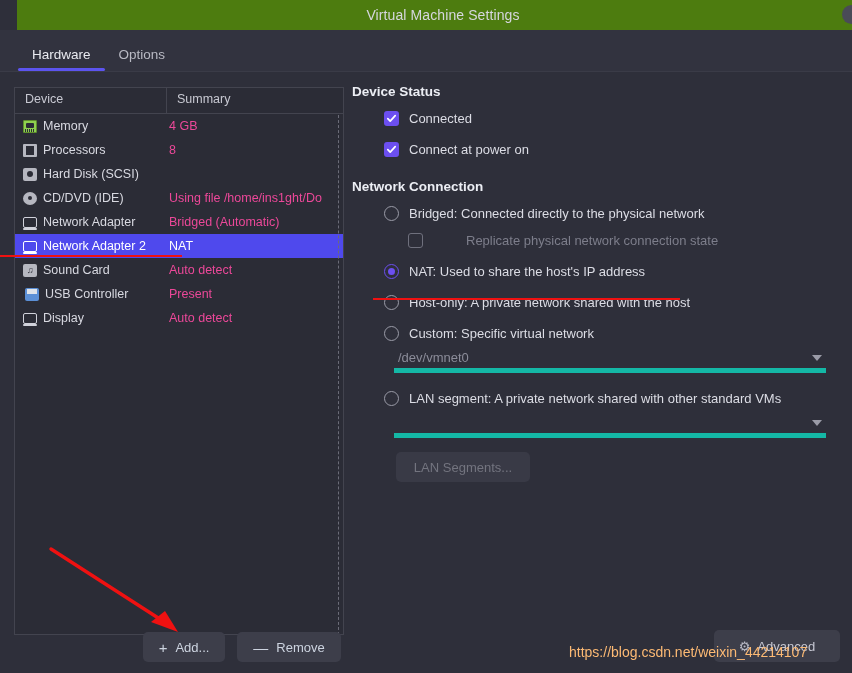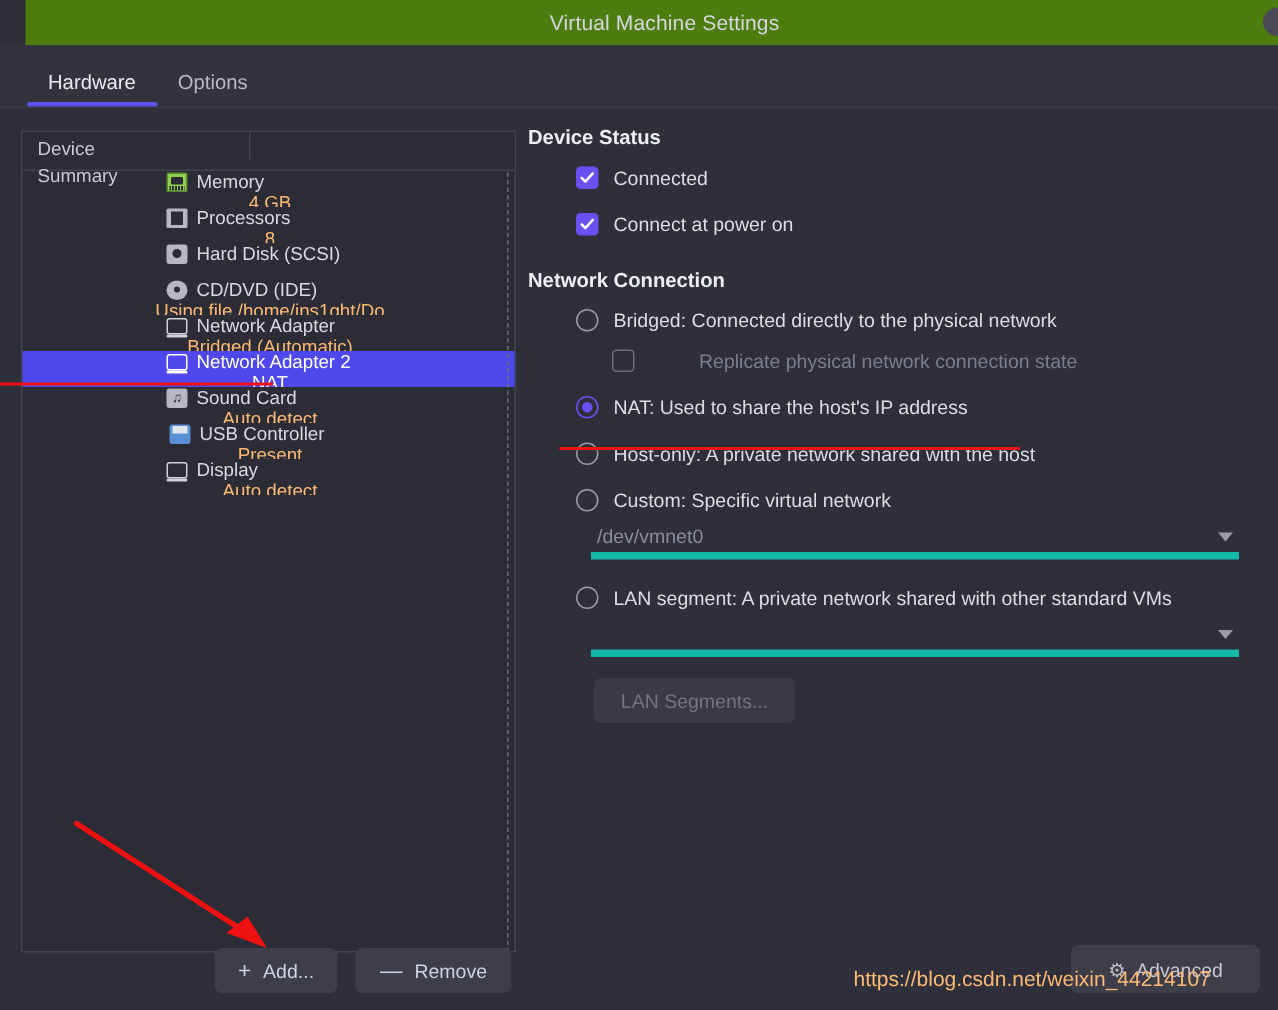--- a/index.html
+++ b/index.html
@@ -72,51 +72,49 @@
   .devlist {
     position: absolute; left: 14px; top: 15px;
     width: 330px; height: 548px;
     background: #2b2c36;
     border: 1px solid #43444f;
   }
   .devlist-head {
     display: flex; height: 26px;
     border-bottom: 1px solid #43444f;
     background: #2b2c36;
-    flex-direction: column;
   }
   .devlist-head div {
     font-size: 12.5px;
     color: #c8c9d2;
     padding: 4px 0 0 10px;
   }
   .col-dev  { width: 152px; border-right: 1px solid #43444f; }
   .col-sum  { flex: 1; }
   .devrow {
     display: flex; align-items: center;
     height: 24px;
     position: relative;
-    flex-direction: column;
   }
   .devrow.selected { background: #4f49ed; }
   .devrow .dname {
     width: 152px;
     display: flex; align-items: center;
     gap: 6px;
     padding-left: 8px;
     font-size: 12.5px;
     color: #d8d9e1;
     white-space: nowrap;
   }
   .devrow.selected .dname,
   .devrow.selected .dsum { color: #ffffff; }
   .devrow .dsum {
     flex: 1;
     font-size: 12.5px;
-    color: #fdba74;
+    color: #ec4899;
     white-space: nowrap;
     overflow: hidden;
     padding-left: 2px;
   }
   .devrow.selected .dsum { padding-left: 2px; }
 
   
   .list-dashed {
     position: absolute;
     left: 323px; top: 27px;

